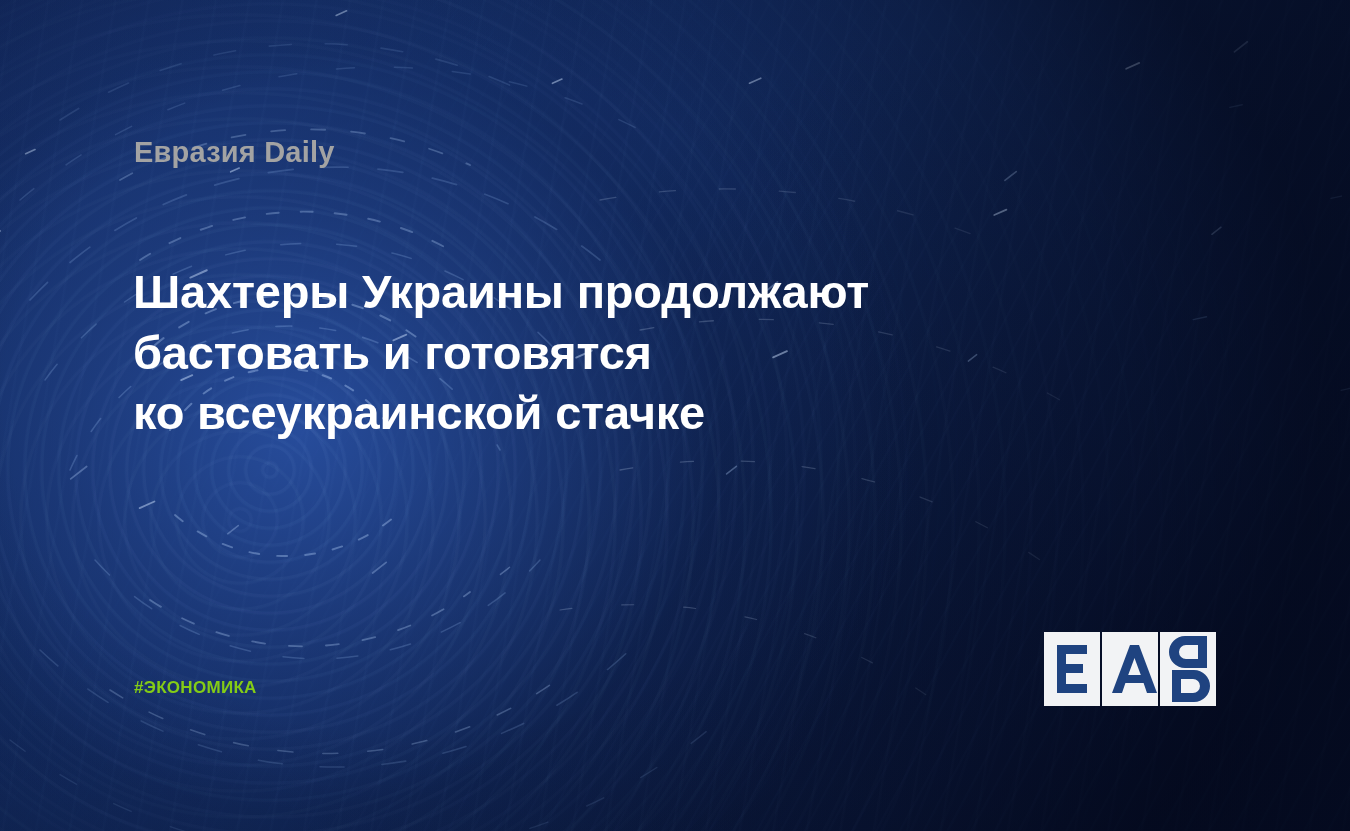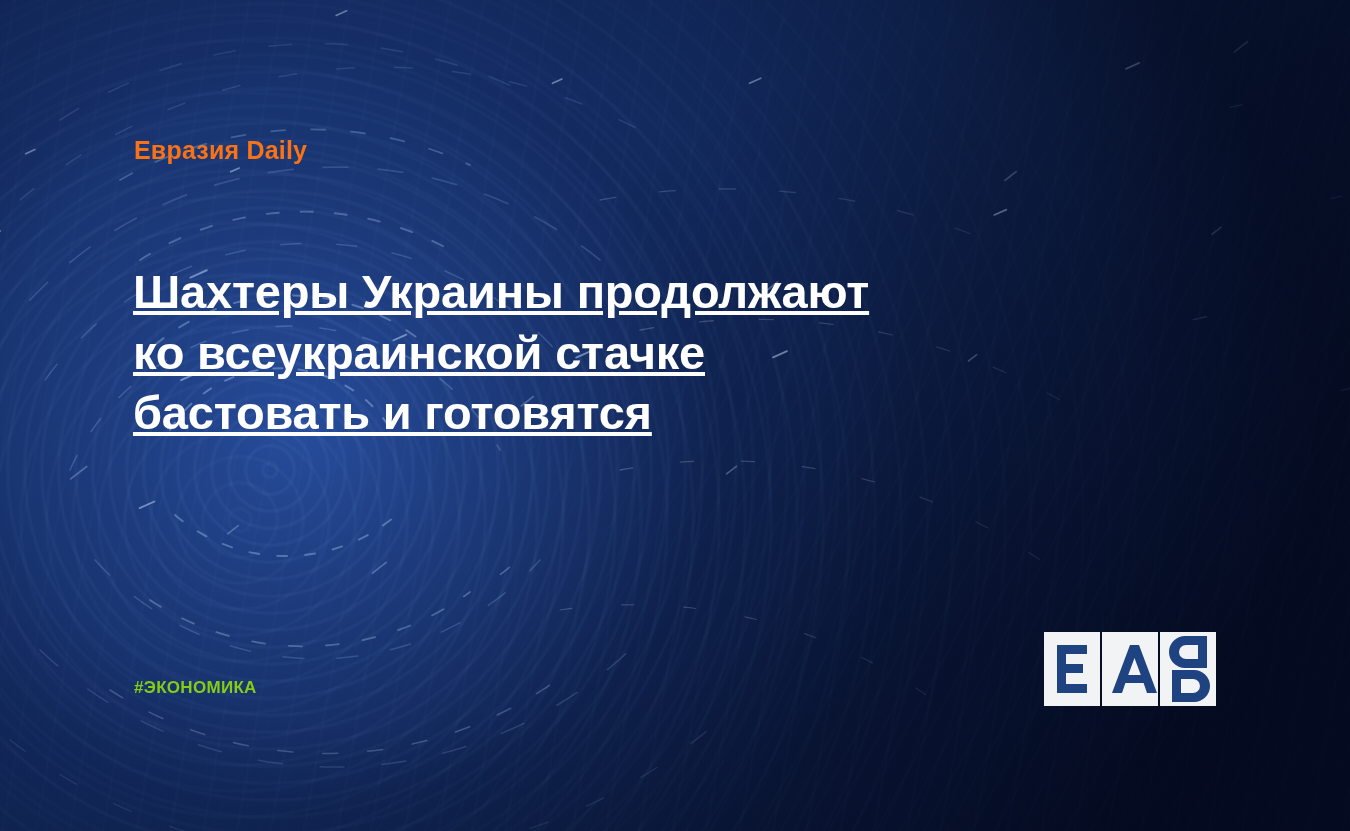--- a/index.html
+++ b/index.html
@@ -123,39 +123,39 @@
   
   .content {
     position: absolute;
     inset: 0;
   }
 
   .brand {
     position: absolute;
     left: 134px;
     top: 136px;
-    font-size: 25px;
+    font-size: 29px;
     font-weight: bold;
-    color: #f97316;
+    color: #a3a3a3;
     letter-spacing: 0.2px;
     white-space: nowrap;
   }
 
   .headline {
     position: absolute;
     left: 133px;
     top: 262px;
     width: 960px;
     font-size: 47px;
     font-weight: bold;
     line-height: 1.29;
     color: #ffffff;
     letter-spacing: -0.2px;
   }
-  .headline .hl-line { display: block; white-space: nowrap; text-decoration: underline; }
+  .headline .hl-line { display: block; white-space: nowrap; }
 
   .tag {
     position: absolute;
     left: 134px;
     top: 678px;
     font-size: 17px;
     font-weight: bold;
     color: #84cc16;
     letter-spacing: 0.3px;
     white-space: nowrap;
@@ -287,22 +287,22 @@
   </div>
 
   <div class="bg-layer bg-vignette"></div>
 
   <div class="content">
 
     <div class="brand">Евразия Daily</div>
 
     <div class="headline">
       <span class="hl-line">Шахтеры Украины продолжают</span>
+      <span class="hl-line">бастовать и готовятся</span>
       <span class="hl-line">ко всеукраинской стачке</span>
-      <span class="hl-line">бастовать и готовятся</span>
     </div>
 
     <div class="tag">#ЭКОНОМИКА</div>
 
     <div class="logo">
       <svg viewBox="0 0 180 76" aria-hidden="true">
 
         <rect x="0" y="2" width="56" height="74" fill="#f2f3f5"></rect>
         <rect x="58" y="2" width="56" height="74" fill="#f2f3f5"></rect>
         <rect x="116" y="2" width="56" height="74" fill="#f2f3f5"></rect>

